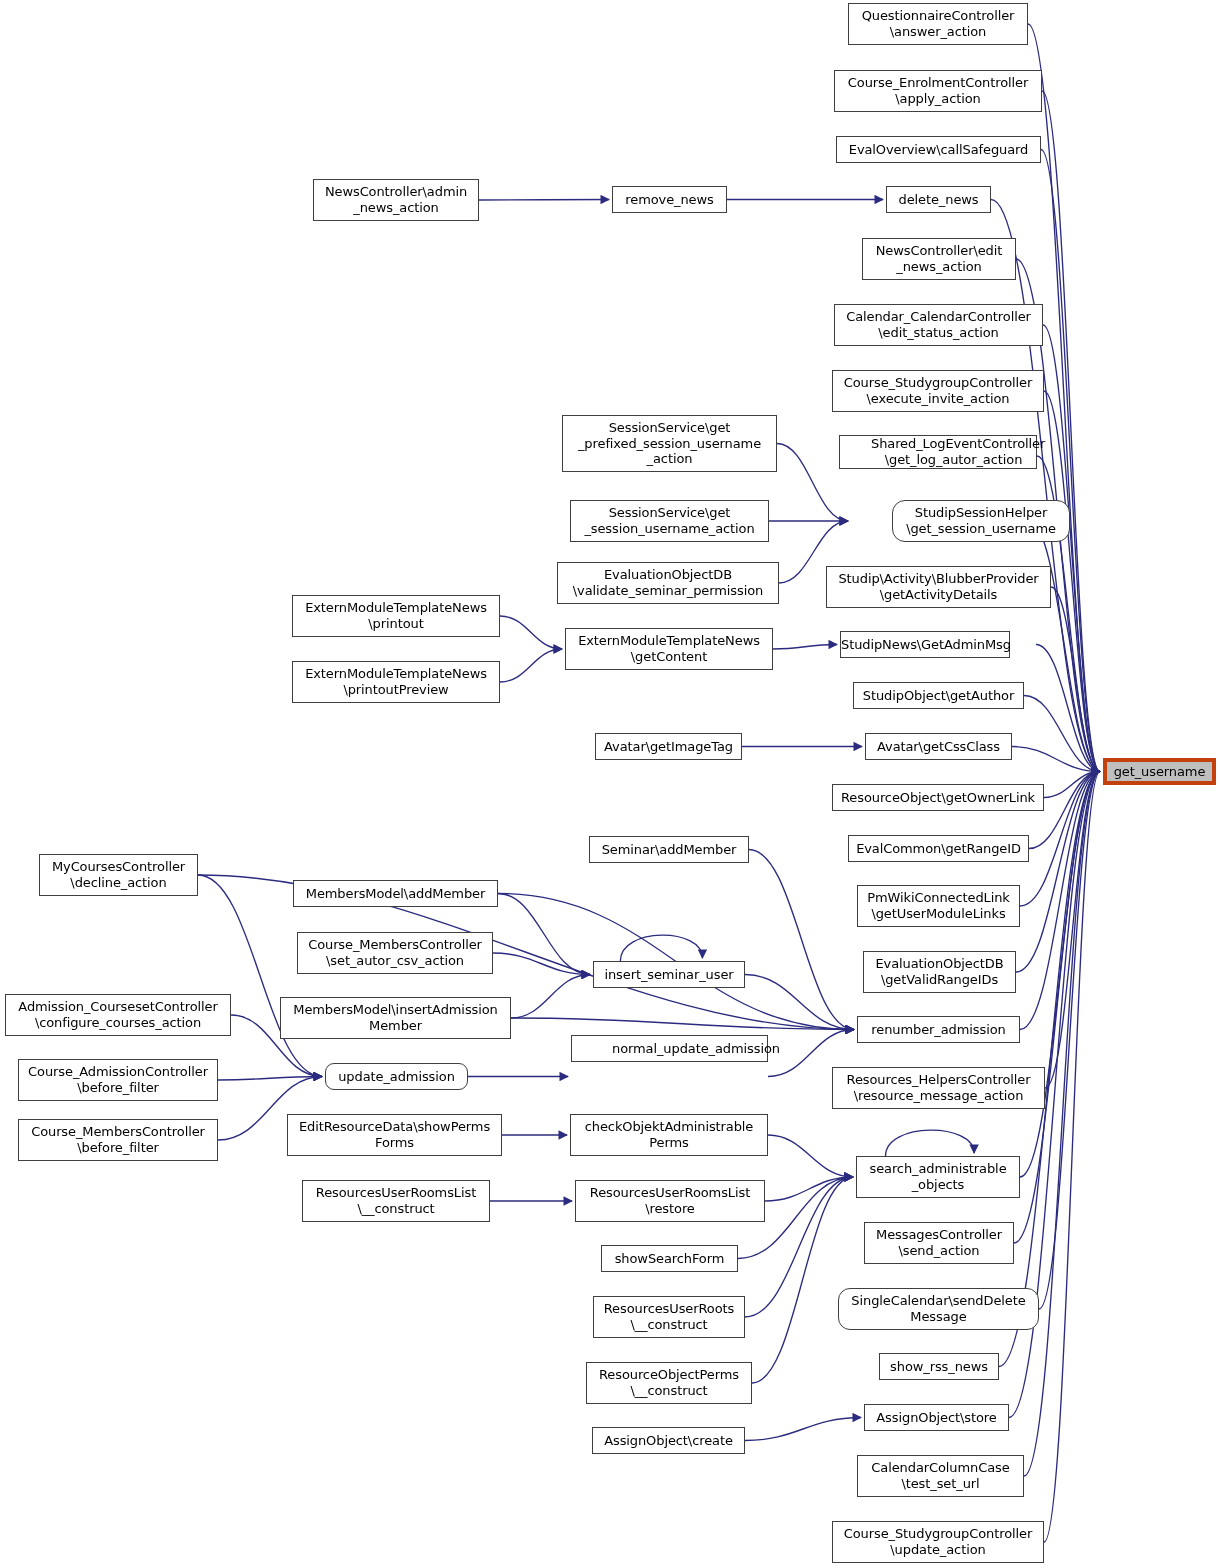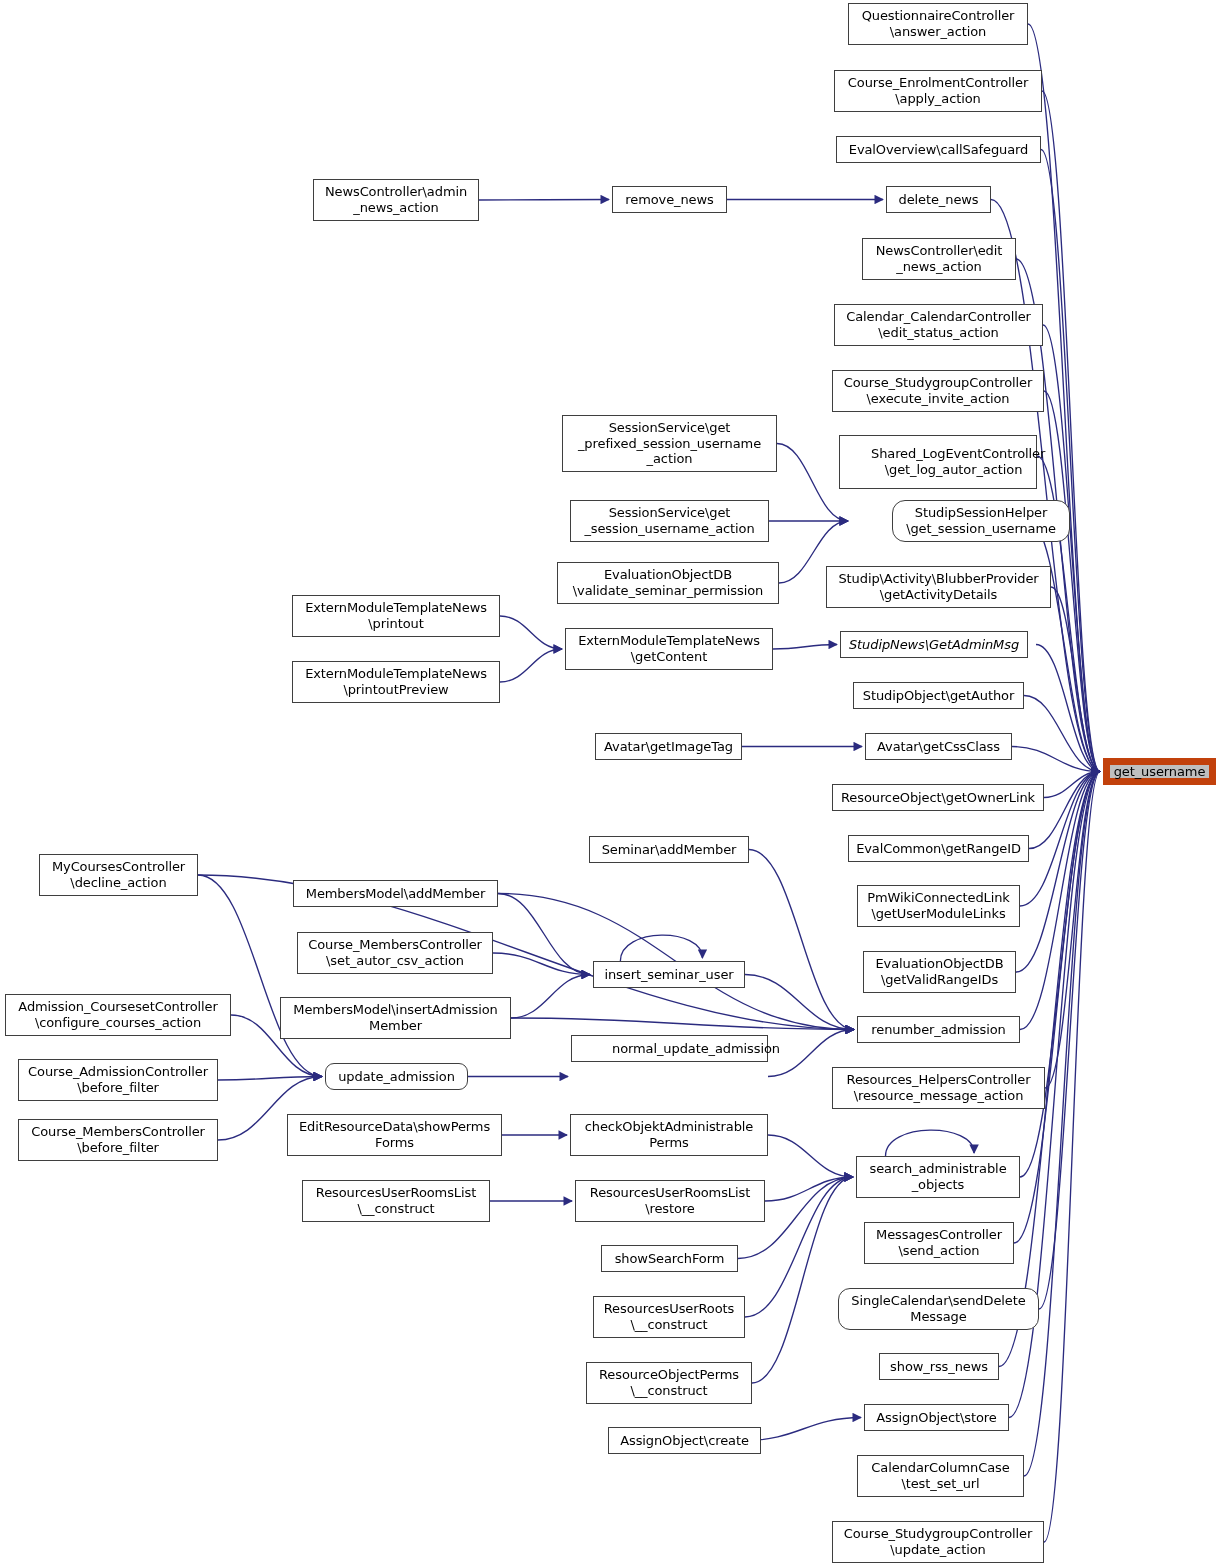--- a/index.html
+++ b/index.html
@@ -34,21 +34,21 @@
     display: flex;
     align-items: center;
     justify-content: center;
     text-align: center;
     white-space: pre-line;
     letter-spacing: -0.1px;
     z-index: 3;
   }
   .node.highlight {
     background: #bfbfbf;
-    border: 7px solid #c2410c;
+    border: 4px solid #c2410c;
   }
   .node span { display: block; width: 100%; }
 </style>
 </head>
 <body>
 
 <div id="canvas">
   <svg id="edges" viewBox="0 0 1220 1568" xmlns="http://www.w3.org/2000/svg">
     <defs>
       <marker id="ah" viewBox="0 0 10 10" refX="9" refY="5" markerWidth="7" markerHeight="7" orient="auto-start-reverse">
@@ -123,27 +123,27 @@
       <div class="node" style="left: 834px; top: 70px; width: 208px; height: 42px;"><span>Course_EnrolmentController
 \apply_action</span></div>
       <div class="node" style="left: 836px; top: 136px; width: 205px; height: 27px;"><span>EvalOverview\callSafeguard</span></div>
       <div class="node" style="left: 886px; top: 186px; width: 105px; height: 27px;"><span>delete_news</span></div>
       <div class="node" style="left: 862px; top: 238px; width: 154px; height: 42px;"><span>NewsController\edit
 _news_action</span></div>
       <div class="node" style="left: 834px; top: 304px; width: 209px; height: 42px;"><span>Calendar_CalendarController
 \edit_status_action</span></div>
       <div class="node" style="left: 832px; top: 370px; width: 212px; height: 42px;"><span>Course_StudygroupController
 \execute_invite_action</span></div>
-      <div class="node" style="left: 839px; top: 435px; width: 198px; height: 54px; padding-left: 31px;"><span>Shared_LogEventController
+      <div class="node" style="left: 839px; top: 435px; width: 198px; height: 34px; padding-left: 31px;"><span>Shared_LogEventController
 \get_log_autor_action</span></div>
       <div class="node" style="left: 892px; top: 500px; width: 178px; height: 42px; border-radius: 13px;"><span>StudipSessionHelper
 \get_session_username</span></div>
       <div class="node" style="left: 826px; top: 566px; width: 225px; height: 42px;"><span>Studip\Activity\BlubberProvider
 \getActivityDetails</span></div>
-      <div class="node" style="left: 840px; top: 631px; width: 188px; height: 27px; font-style: italic;"><span>StudipNews\GetAdminMsg</span></div>
+      <div class="node" style="left: 840px; top: 631px; width: 170px; height: 27px;"><span>StudipNews\GetAdminMsg</span></div>
       <div class="node" style="left: 853px; top: 682px; width: 171px; height: 27px;"><span>StudipObject\getAuthor</span></div>
       <div class="node" style="left: 865px; top: 733px; width: 147px; height: 27px;"><span>Avatar\getCssClass</span></div>
       <div class="node highlight" style="left: 1103px; top: 758px; width: 113px; height: 27px;"><span>get_username</span></div>
       <div class="node" style="left: 832px; top: 784px; width: 212px; height: 27px;"><span>ResourceObject\getOwnerLink</span></div>
       <div class="node" style="left: 848px; top: 835px; width: 181px; height: 27px;"><span>EvalCommon\getRangeID</span></div>
       <div class="node" style="left: 857px; top: 885px; width: 163px; height: 42px;"><span>PmWikiConnectedLink
 \getUserModuleLinks</span></div>
       <div class="node" style="left: 863px; top: 951px; width: 153px; height: 42px;"><span>EvaluationObjectDB
 \getValidRangeIDs</span></div>
       <div class="node" style="left: 857px; top: 1016px; width: 163px; height: 27px;"><span>renumber_admission</span></div>
@@ -177,21 +177,21 @@
       <div class="node" style="left: 571px; top: 1035px; width: 197px; height: 27px; padding-left: 40px;"><span>normal_update_admission</span></div>
       <div class="node" style="left: 570px; top: 1114px; width: 198px; height: 42px;"><span>checkObjektAdministrable
 Perms</span></div>
       <div class="node" style="left: 575px; top: 1180px; width: 190px; height: 42px;"><span>ResourcesUserRoomsList
 \restore</span></div>
       <div class="node" style="left: 601px; top: 1245px; width: 137px; height: 27px;"><span>showSearchForm</span></div>
       <div class="node" style="left: 593px; top: 1296px; width: 152px; height: 42px;"><span>ResourcesUserRoots
 \__construct</span></div>
       <div class="node" style="left: 586px; top: 1362px; width: 166px; height: 42px;"><span>ResourceObjectPerms
 \__construct</span></div>
-      <div class="node" style="left: 608px; top: 1427px; width: 153px; height: 27px;"><span>AssignObject\create</span></div>
+      <div class="node" style="left: 592px; top: 1427px; width: 153px; height: 27px;"><span>AssignObject\create</span></div>
       <div class="node" style="left: 313px; top: 179px; width: 166px; height: 42px;"><span>NewsController\admin
 _news_action</span></div>
       <div class="node" style="left: 292px; top: 595px; width: 208px; height: 42px;"><span>ExternModuleTemplateNews
 \printout</span></div>
       <div class="node" style="left: 292px; top: 661px; width: 208px; height: 42px;"><span>ExternModuleTemplateNews
 \printoutPreview</span></div>
       <div class="node" style="left: 39px; top: 854px; width: 159px; height: 42px;"><span>MyCoursesController
 \decline_action</span></div>
       <div class="node" style="left: 293px; top: 880px; width: 205px; height: 27px;"><span>MembersModel\addMember</span></div>
       <div class="node" style="left: 297px; top: 932px; width: 196px; height: 42px;"><span>Course_MembersController

